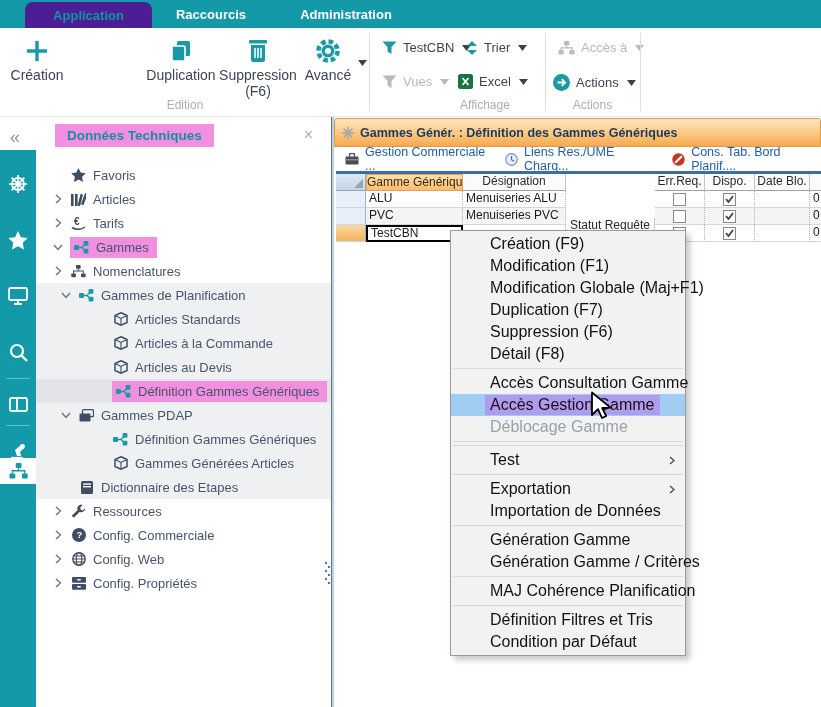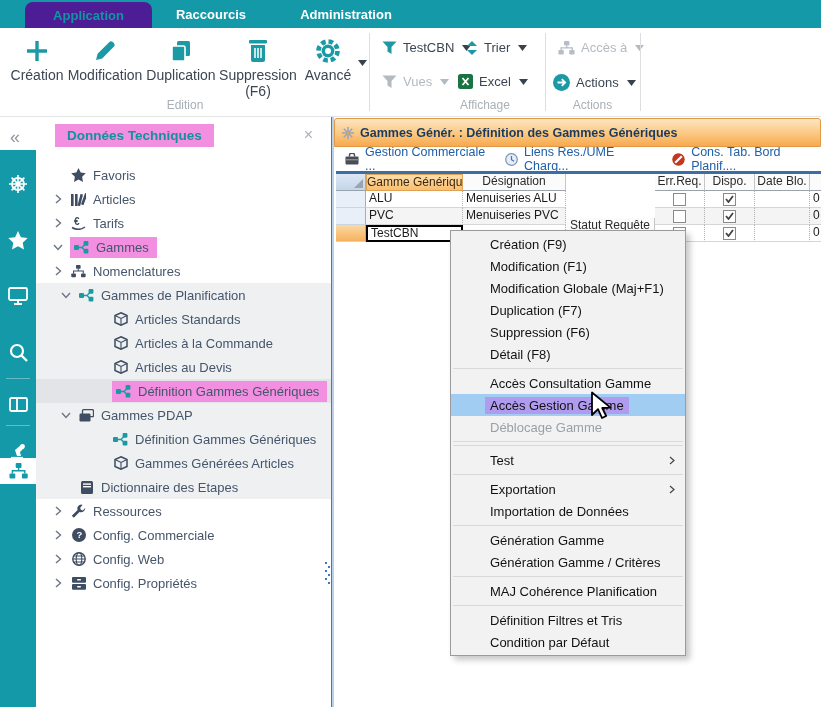--- a/index.html
+++ b/index.html
@@ -75,21 +75,21 @@
   .cbwrap { display:flex; align-items:center; justify-content:center; padding-left:0; }
   .cb { width:13px; height:13px; border:1px solid #8a8a8a; background:#fff; display:flex; align-items:center; justify-content:center; }
   .cb svg { display:none; }
   .cb.checked svg { display:block; }
   .altrow .gc { background:#f4f4f4; }
   .altrow .sel-cell { background:#e9eff8; }
   .focus-cell { border:2px solid #000 !important; line-height:12px; }
   .numcell { padding-left:3px; }
 
   
-  .cmenu { position:absolute; left:450px; top:230px; width:236px; background:#f2f2f2; border:1px solid #9b9b9b; box-shadow:4px 4px 6px rgba(0,0,0,.22); padding:2px 0; font-size:13px; color:#121212; z-index:10; }
+  .cmenu { position:absolute; left:450px; top:230px; width:236px; background:#f2f2f2; border:1px solid #9b9b9b; box-shadow:4px 4px 6px rgba(0,0,0,.22); padding:2px 0; font-size:16px; color:#121212; z-index:10; }
   .mi { height:22px; display:flex; align-items:center; padding-left:39px; padding-right:8px; position:relative; cursor:default; white-space:nowrap; }
   .mi.disabled { color:#9aa0a6; }
   .mi.hover { background:#a2cdf2; }
   .mi.hover .mlabel { background:rgba(187,107,233,.5); padding:1px 5px; margin-left:-5px; }
   .mi .subarrow { position:absolute; right:10px; top:7px; }
   .msep { height:1px; background:#d9d9d9; margin:3px 2px; }
 
   .cursor { position:absolute; left:590px; top:391px; z-index:20; }
 </style>
 </head>
@@ -103,28 +103,20 @@
 
 <div class="ribbon">
 
   <div class="bigbtn" style="left:8px;width:58px;">
     <span class="bicon">
         <svg width="24" height="24" viewBox="0 0 24 24">
           <path d="M12 2v20M2 12h20" stroke="#1b9aa5" stroke-width="3.4"></path>
         </svg>
       </span>
     <span>Création</span>
-  </div>
-  <div class="bigbtn" style="left:66px;width:78px;">
-    <span class="bicon">
-        <svg width="24" height="24" viewBox="0 0 24 24">
-          <path d="M3 21l1.6-6.2L16.4 3a2.4 2.4 0 013.4 0l1.2 1.2a2.4 2.4 0 010 3.4L9.2 19.4z" fill="#1b9aa5"></path>
-        </svg>
-      </span>
-    <span>Modification</span>
   </div>
   <div class="bigbtn" style="left:144px;width:74px;">
     <span class="bicon">
         <svg width="24" height="24" viewBox="0 0 24 24">
           <rect x="8" y="2" width="13" height="15" rx="1.5" fill="#1b9aa5"></rect>
           <rect x="3" y="7" width="13" height="15" rx="1.5" fill="#1b9aa5" stroke="#fff" stroke-width="1.6"></rect>
         </svg>
       </span>
     <span>Duplication</span>
   </div>

